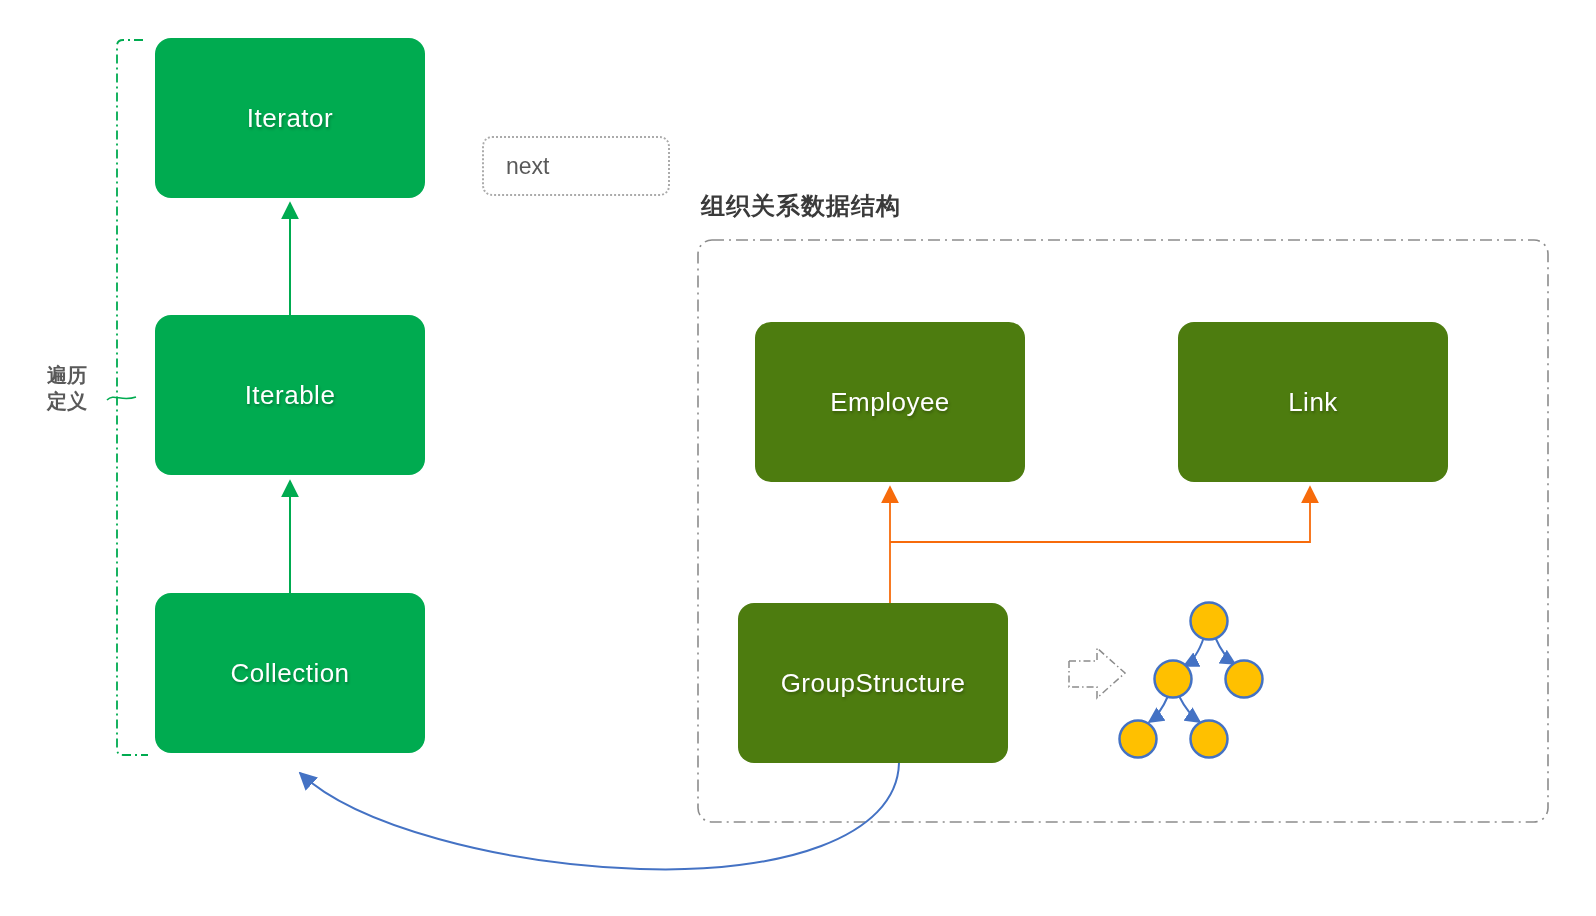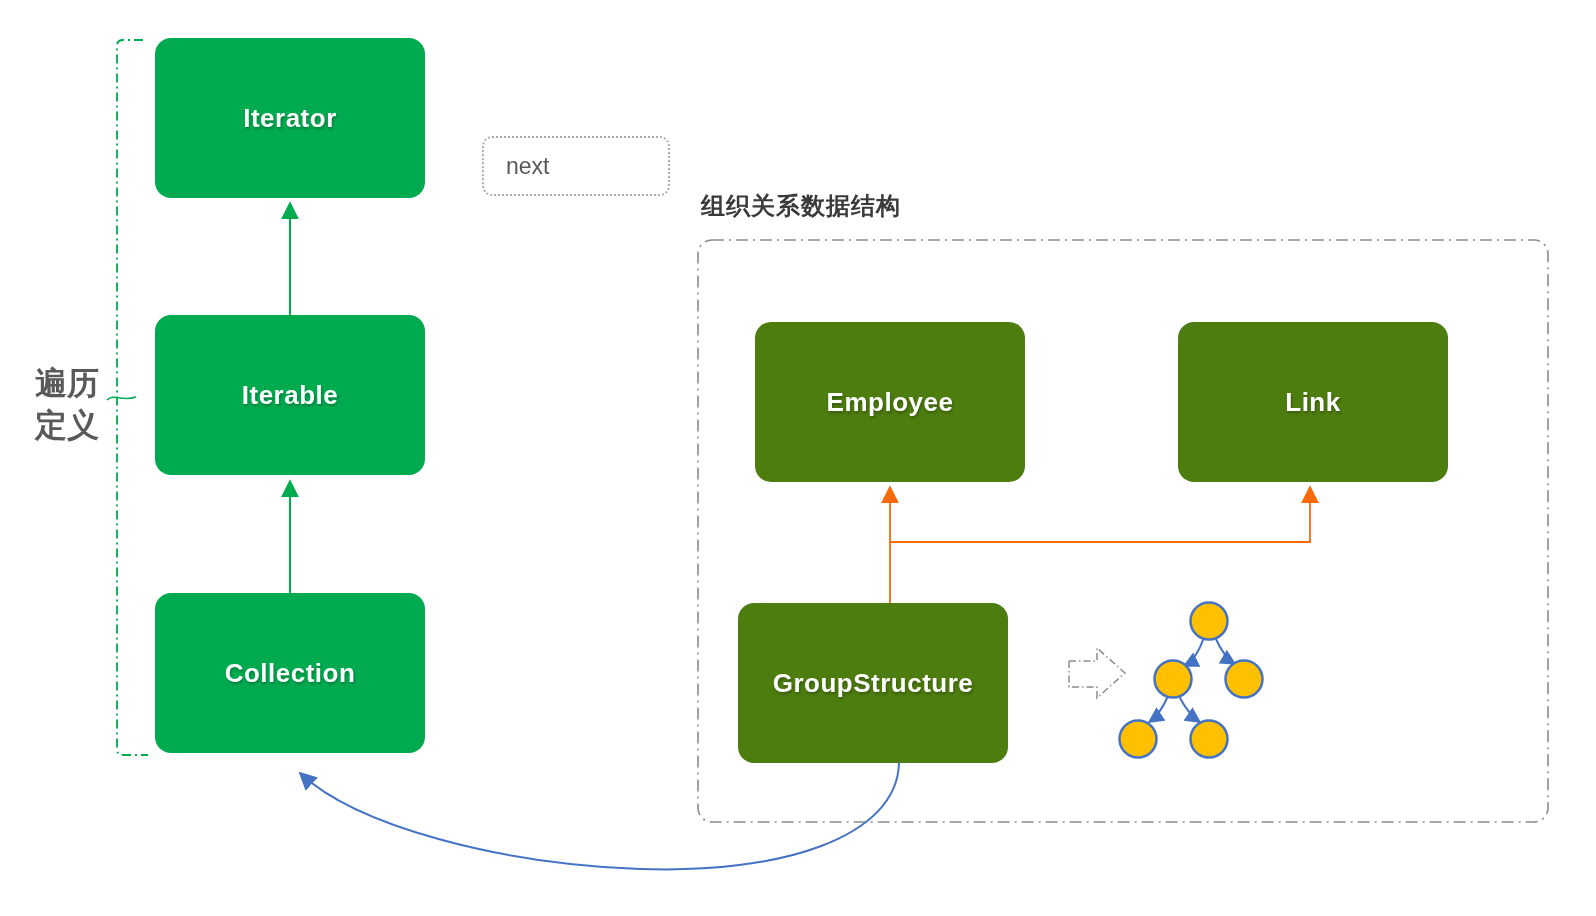--- a/index.html
+++ b/index.html
@@ -23,21 +23,21 @@
   }
   .node {
     position: absolute;
     width: 270px;
     height: 160px;
     border-radius: 16px;
     display: flex;
     align-items: center;
     justify-content: center;
     color: #ffffff;
-    font-weight: bold;
+    font-weight: normal;
     font-size: 26px;
     letter-spacing: 0.5px;
     text-shadow: 1px 2px 3px rgba(0,0,0,0.28);
   }
   .node.green { background: #00AB50; }
   .node.orange { background: #4d7c0f; }
 
   .method-box {
     position: absolute;
     width: 188px;
@@ -51,21 +51,21 @@
     color: #595959;
     font-size: 23px;
     background: #ffffff;
   }
   .bracket-label {
     position: absolute;
     left: 28px;
     top: 362px;
     width: 78px;
     text-align: center;
-    font-size: 32px;
+    font-size: 20px;
     font-weight: bold;
     color: #595959;
     line-height: 1.32;
   }
   .section-title {
     position: absolute;
     left: 701px;
     top: 190px;
     font-size: 24px;
     font-weight: bold;

